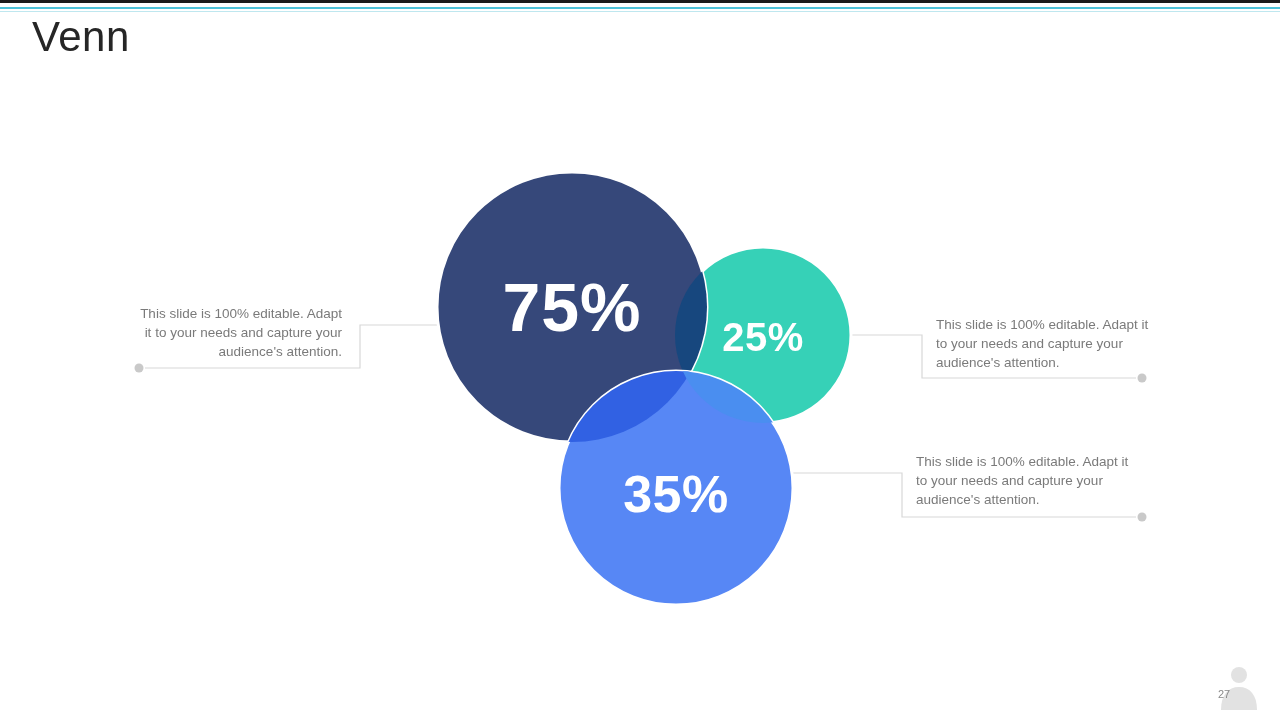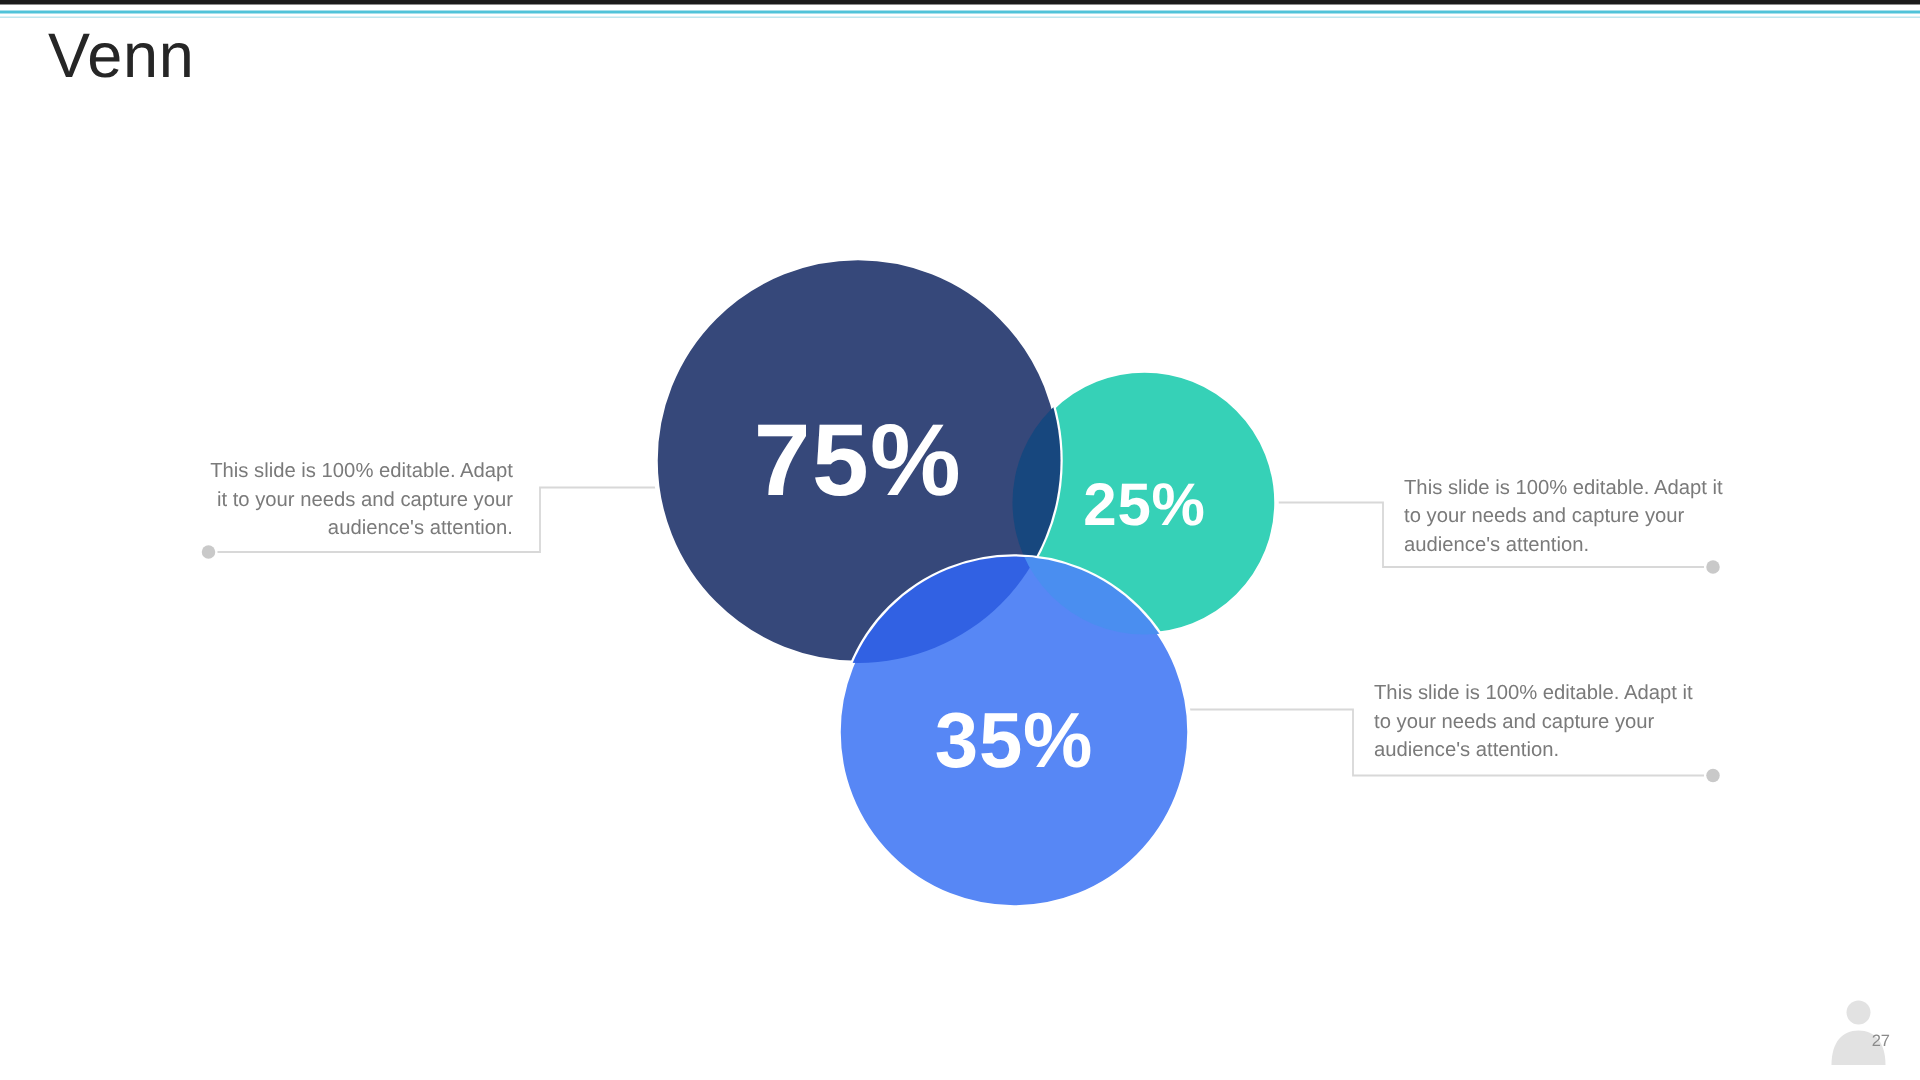--- a/index.html
+++ b/index.html
@@ -77,21 +77,21 @@
     position: absolute;
     right: 20px;
     bottom: 8px;
     width: 42px;
     height: 48px;
   }
   #page-number {
     position: absolute;
     left: 0; right: 0;
     top: 24px;
-    text-align: right;
+    text-align: left;
     font-size: 11px;
     color: #8a8a8a;
   }
 </style>
 </head>
 <body>
 
 <div id="top-rule-dark"></div>
 <div id="top-rule-accent"></div>
 <div id="top-rule-accent2"></div>

